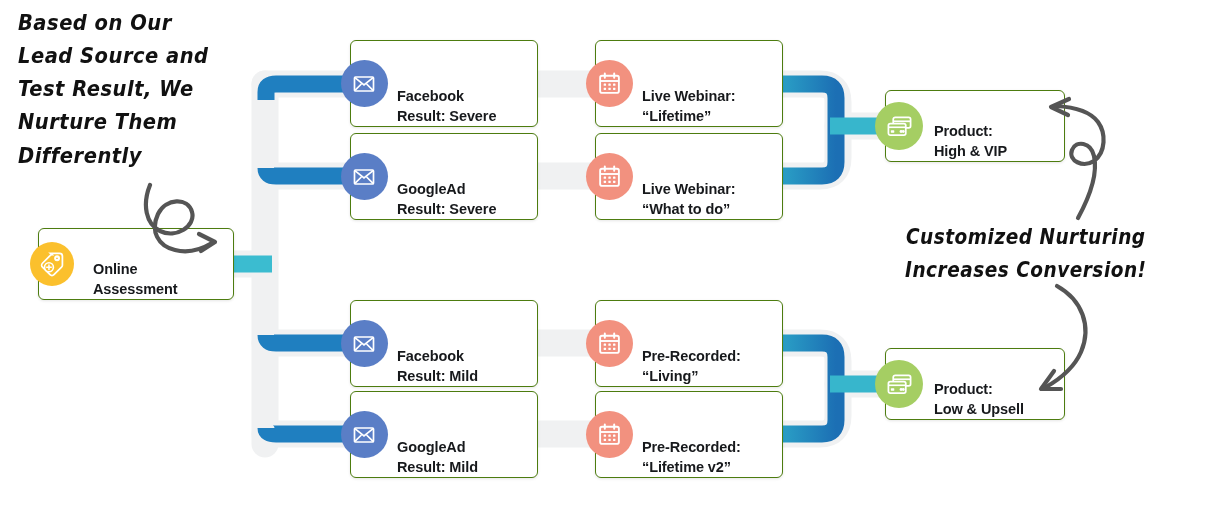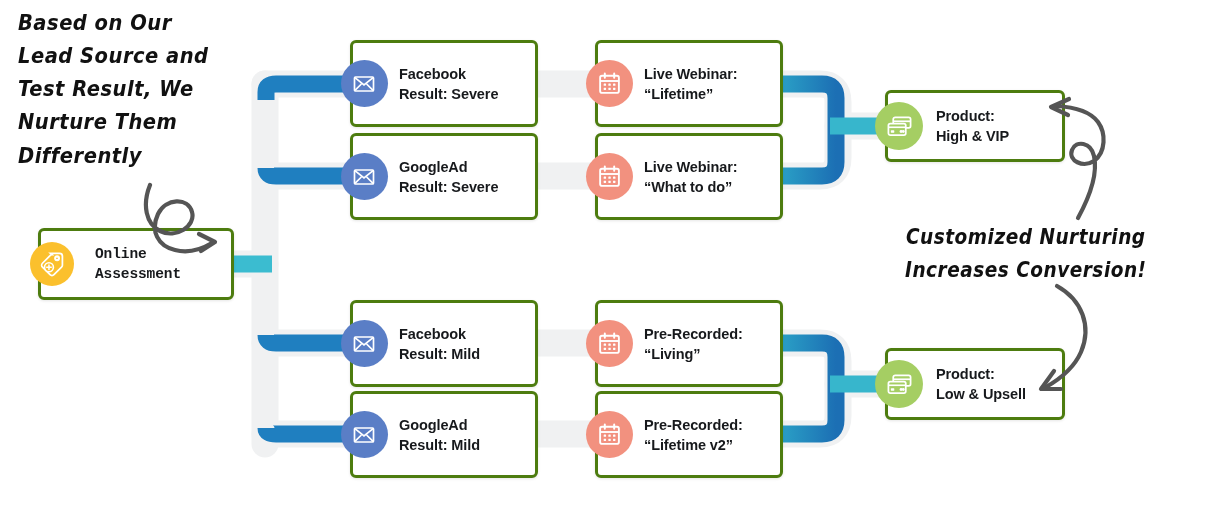--- a/index.html
+++ b/index.html
@@ -9,25 +9,25 @@
   }
   #stage{position:absolute;left:0;top:0;width:1230px;height:525px;}
 
   
   #wires{position:absolute;left:0;top:0;width:1230px;height:525px;z-index:1;}
 
   
   .node{
     position:absolute;z-index:3;
     background:#ffffff;
-    border:3px solid #4d7c0f;
+    border:1px solid #4d7c0f;
     border-radius:6px;
     box-shadow:0 1px 3px rgba(0,0,0,.10);
     box-sizing:border-box;
-    display:flex;align-items:center;
+    display:flex;align-items:flex-end;
   }
   .node .label{
     font-weight:bold;
     font-size:14.5px;
     line-height:1.38;
     color:#17191c;
     letter-spacing:-0.1px;
     white-space:pre-line;
   }
 
@@ -123,21 +123,21 @@
     <path d="M781,84 H822 Q836,84 836,98 V126" stroke="url(#gBlueH2)" stroke-width="17" fill="none" stroke-linecap="butt" stroke-linejoin="round"></path>
     <path d="M781,176 H822 Q836,176 836,162 V126" stroke="url(#gBlueH2)" stroke-width="17" fill="none" stroke-linecap="butt" stroke-linejoin="round"></path>
     <path d="M830,126 H906" stroke="#37b6cc" stroke-width="17" fill="none"></path>
 
     <path d="M781,343 H822 Q836,343 836,357 V384" stroke="url(#gBlueH2)" stroke-width="17" fill="none" stroke-linecap="butt" stroke-linejoin="round"></path>
     <path d="M781,434 H822 Q836,434 836,420 V384" stroke="url(#gBlueH2)" stroke-width="17" fill="none" stroke-linecap="butt" stroke-linejoin="round"></path>
     <path d="M830,384 H906" stroke="#37b6cc" stroke-width="17" fill="none"></path>
   </svg>
 
   <div class="node" id="n-start" style="left: 38px; top: 228px; width: 196px; height: 72px;">
-    <span class="label" style="margin-left:54px;font-family:Liberation Mono, monospace;">Online
+    <span class="label" style="margin-left:54px;">Online
 Assessment</span>
   </div>
   <div class="bubble" id="b-start" style="width: 44px; height: 44px; background: rgb(251, 192, 45); left: 30px; top: 242px;">
     <svg width="26" height="26" viewBox="0 0 24 24" fill="#ffffff">
       <path d="M10.6 2.2H19c1.5 0 2.6 1.2 2.6 2.6v8.3c0 .7-.3 1.3-.8 1.8l-7 7c-1 1-2.6 1-3.6 0l-7-7c-1-1-1-2.6 0-3.6l7-7c.5-.6 1.1-.9 1.8-.9zm6.1 2.6a1.9 1.9 0 1 0 0 3.8 1.9 1.9 0 0 0 0-3.8z" fill="none" stroke="#ffffff" stroke-width="1.6"></path>
       <circle cx="16.6" cy="6.8" r="1.5" fill="none" stroke="#ffffff" stroke-width="1.4"></circle>
       <circle cx="9.2" cy="15" r="4.1" fill="#fbc02d" stroke="#ffffff" stroke-width="1.5"></circle>
       <path d="M9.2 12.9v4.2M7.1 15h4.2" stroke="#ffffff" stroke-width="1.4" stroke-linecap="round"></path>
     </svg>
   </div>

